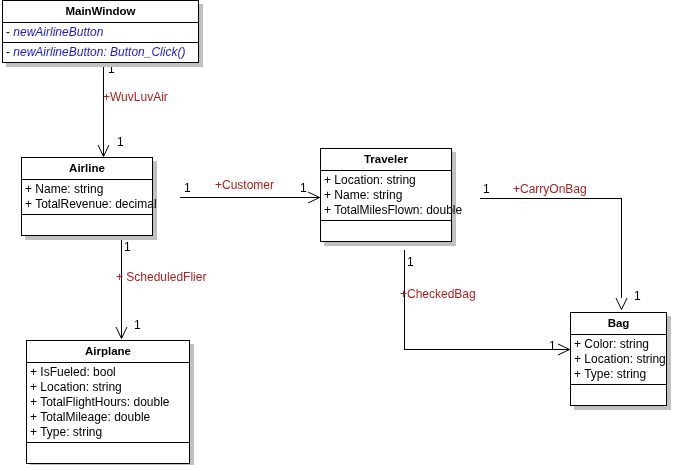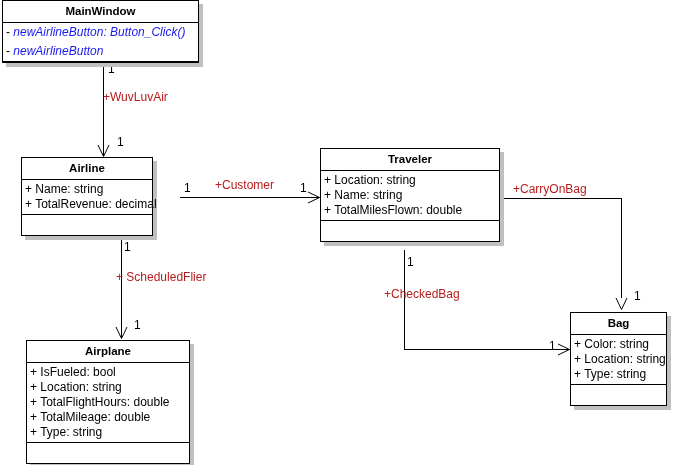--- a/index.html
+++ b/index.html
@@ -100,50 +100,50 @@
     z-index: 4;
   }
 </style>
 </head>
 <body>
 
 <div id="canvas">
 
   <div class="uml-class" style="left:2px; top:0px; width:197px;">
     <div class="uml-name">MainWindow</div>
+    <div class="uml-compartment">
+      <div class="uml-feature code">
+        <span class="vis">-</span>
+        <span>newAirlineButton</span>
+      </div>
+    </div>
     <div class="uml-compartment last">
       <div class="uml-feature code">
         <span class="vis">-</span>
         <span>newAirlineButton: Button_Click()</span>
       </div>
     </div>
-    <div class="uml-compartment">
-      <div class="uml-feature code">
-        <span class="vis">-</span>
-        <span>newAirlineButton</span>
-      </div>
-    </div>
   </div>
 
   <div class="uml-class" style="left:21px; top:157px; width:132px;">
     <div class="uml-name">Airline</div>
     <div class="uml-compartment">
       <div class="uml-feature">
         <span class="vis">+</span>
         <span>Name: string</span>
       </div>
       <div class="uml-feature">
         <span class="vis">+</span>
         <span>TotalRevenue: decimal</span>
       </div>
     </div>
     <div class="uml-compartment last empty"></div>
   </div>
 
-  <div class="uml-class" style="left:320px; top:148px; width:180px;">
+  <div class="uml-class" style="left:320px; top:148px; width:132px;">
     <div class="uml-name">Traveler</div>
     <div class="uml-compartment">
       <div class="uml-feature">
         <span class="vis">+</span>
         <span>Location: string</span>
       </div>
       <div class="uml-feature">
         <span class="vis">+</span>
         <span>Name: string</span>
       </div>
@@ -244,15 +244,15 @@
 
   <div class="edge v" style="left:404px; top:250px; height:100px;"></div>
   <div class="edge h" style="left:404px; top:349px; width:166px;"></div>
   <div class="arrow" style="left:557px; top:343px;">
     <svg width="14" height="13" viewBox="0 0 14 13">
       <path d="M1,1 L12.5,6.5 L1,12" fill="none" stroke="#000000" stroke-width="1"></path>
     </svg>
   </div>
   <div class="mult" style="left:407px; top:256px;">1</div>
   <div class="mult" style="left:549px; top:340px;">1</div>
-  <div class="edge-label" style="left:384px; top:288px;">+CheckedBag</div>
+  <div class="edge-label" style="left:400px; top:288px;">+CheckedBag</div>
 
 </div>
 
 </body></html>

